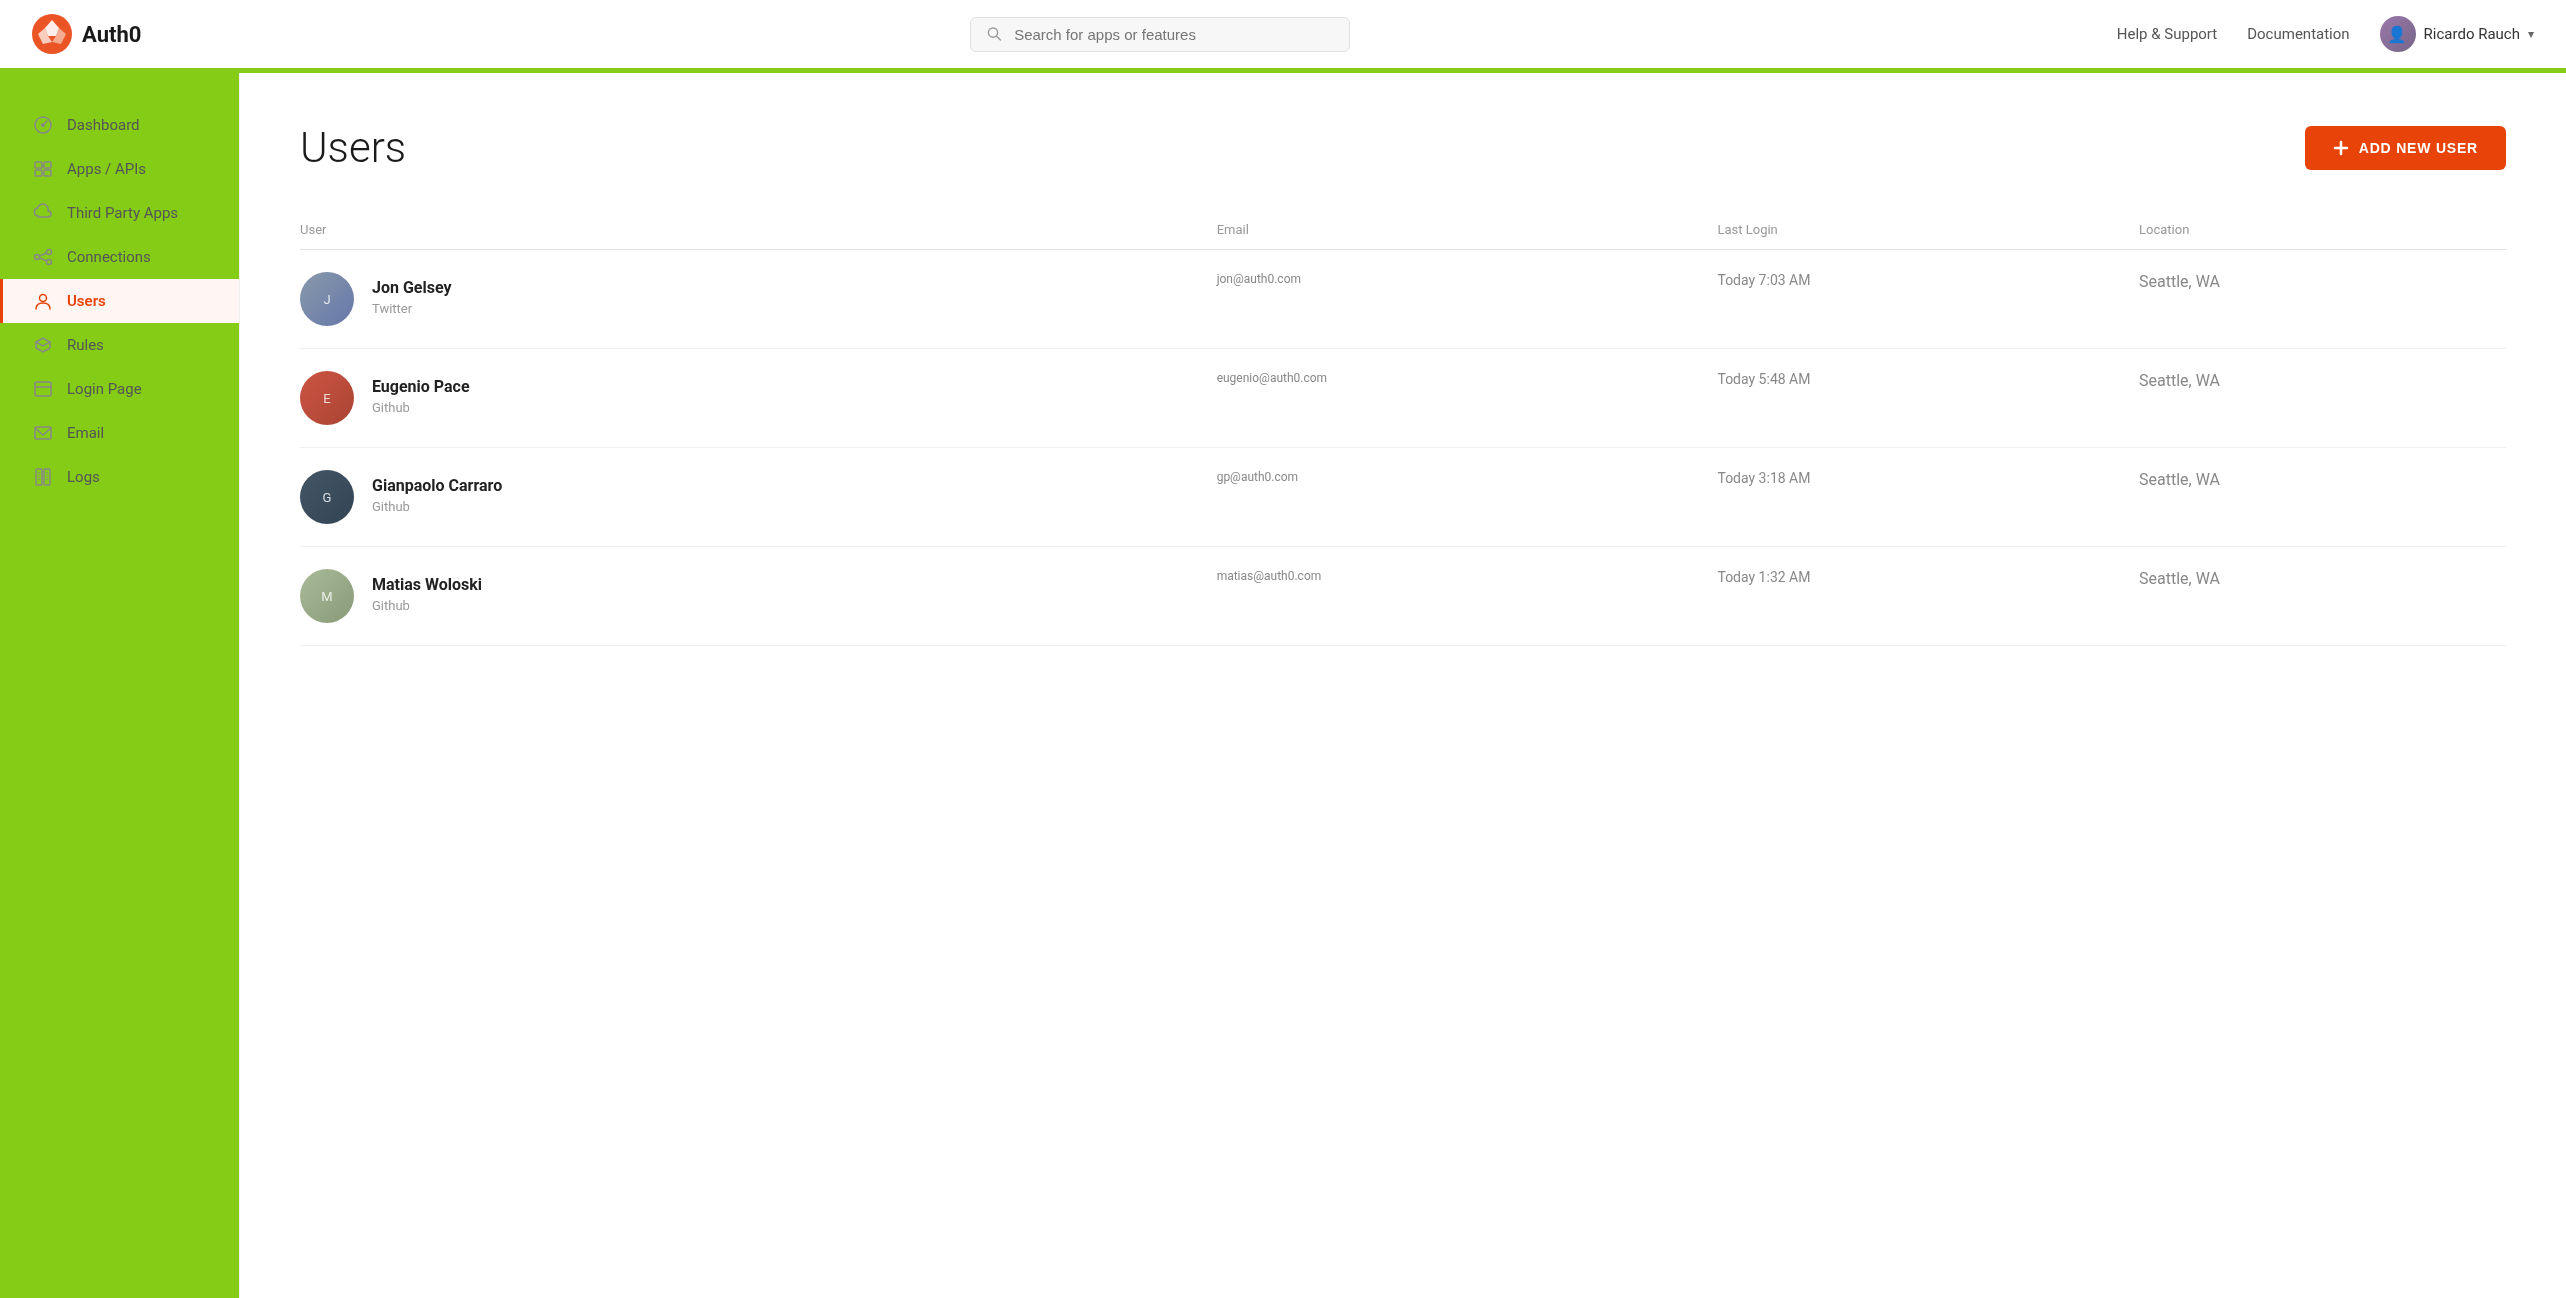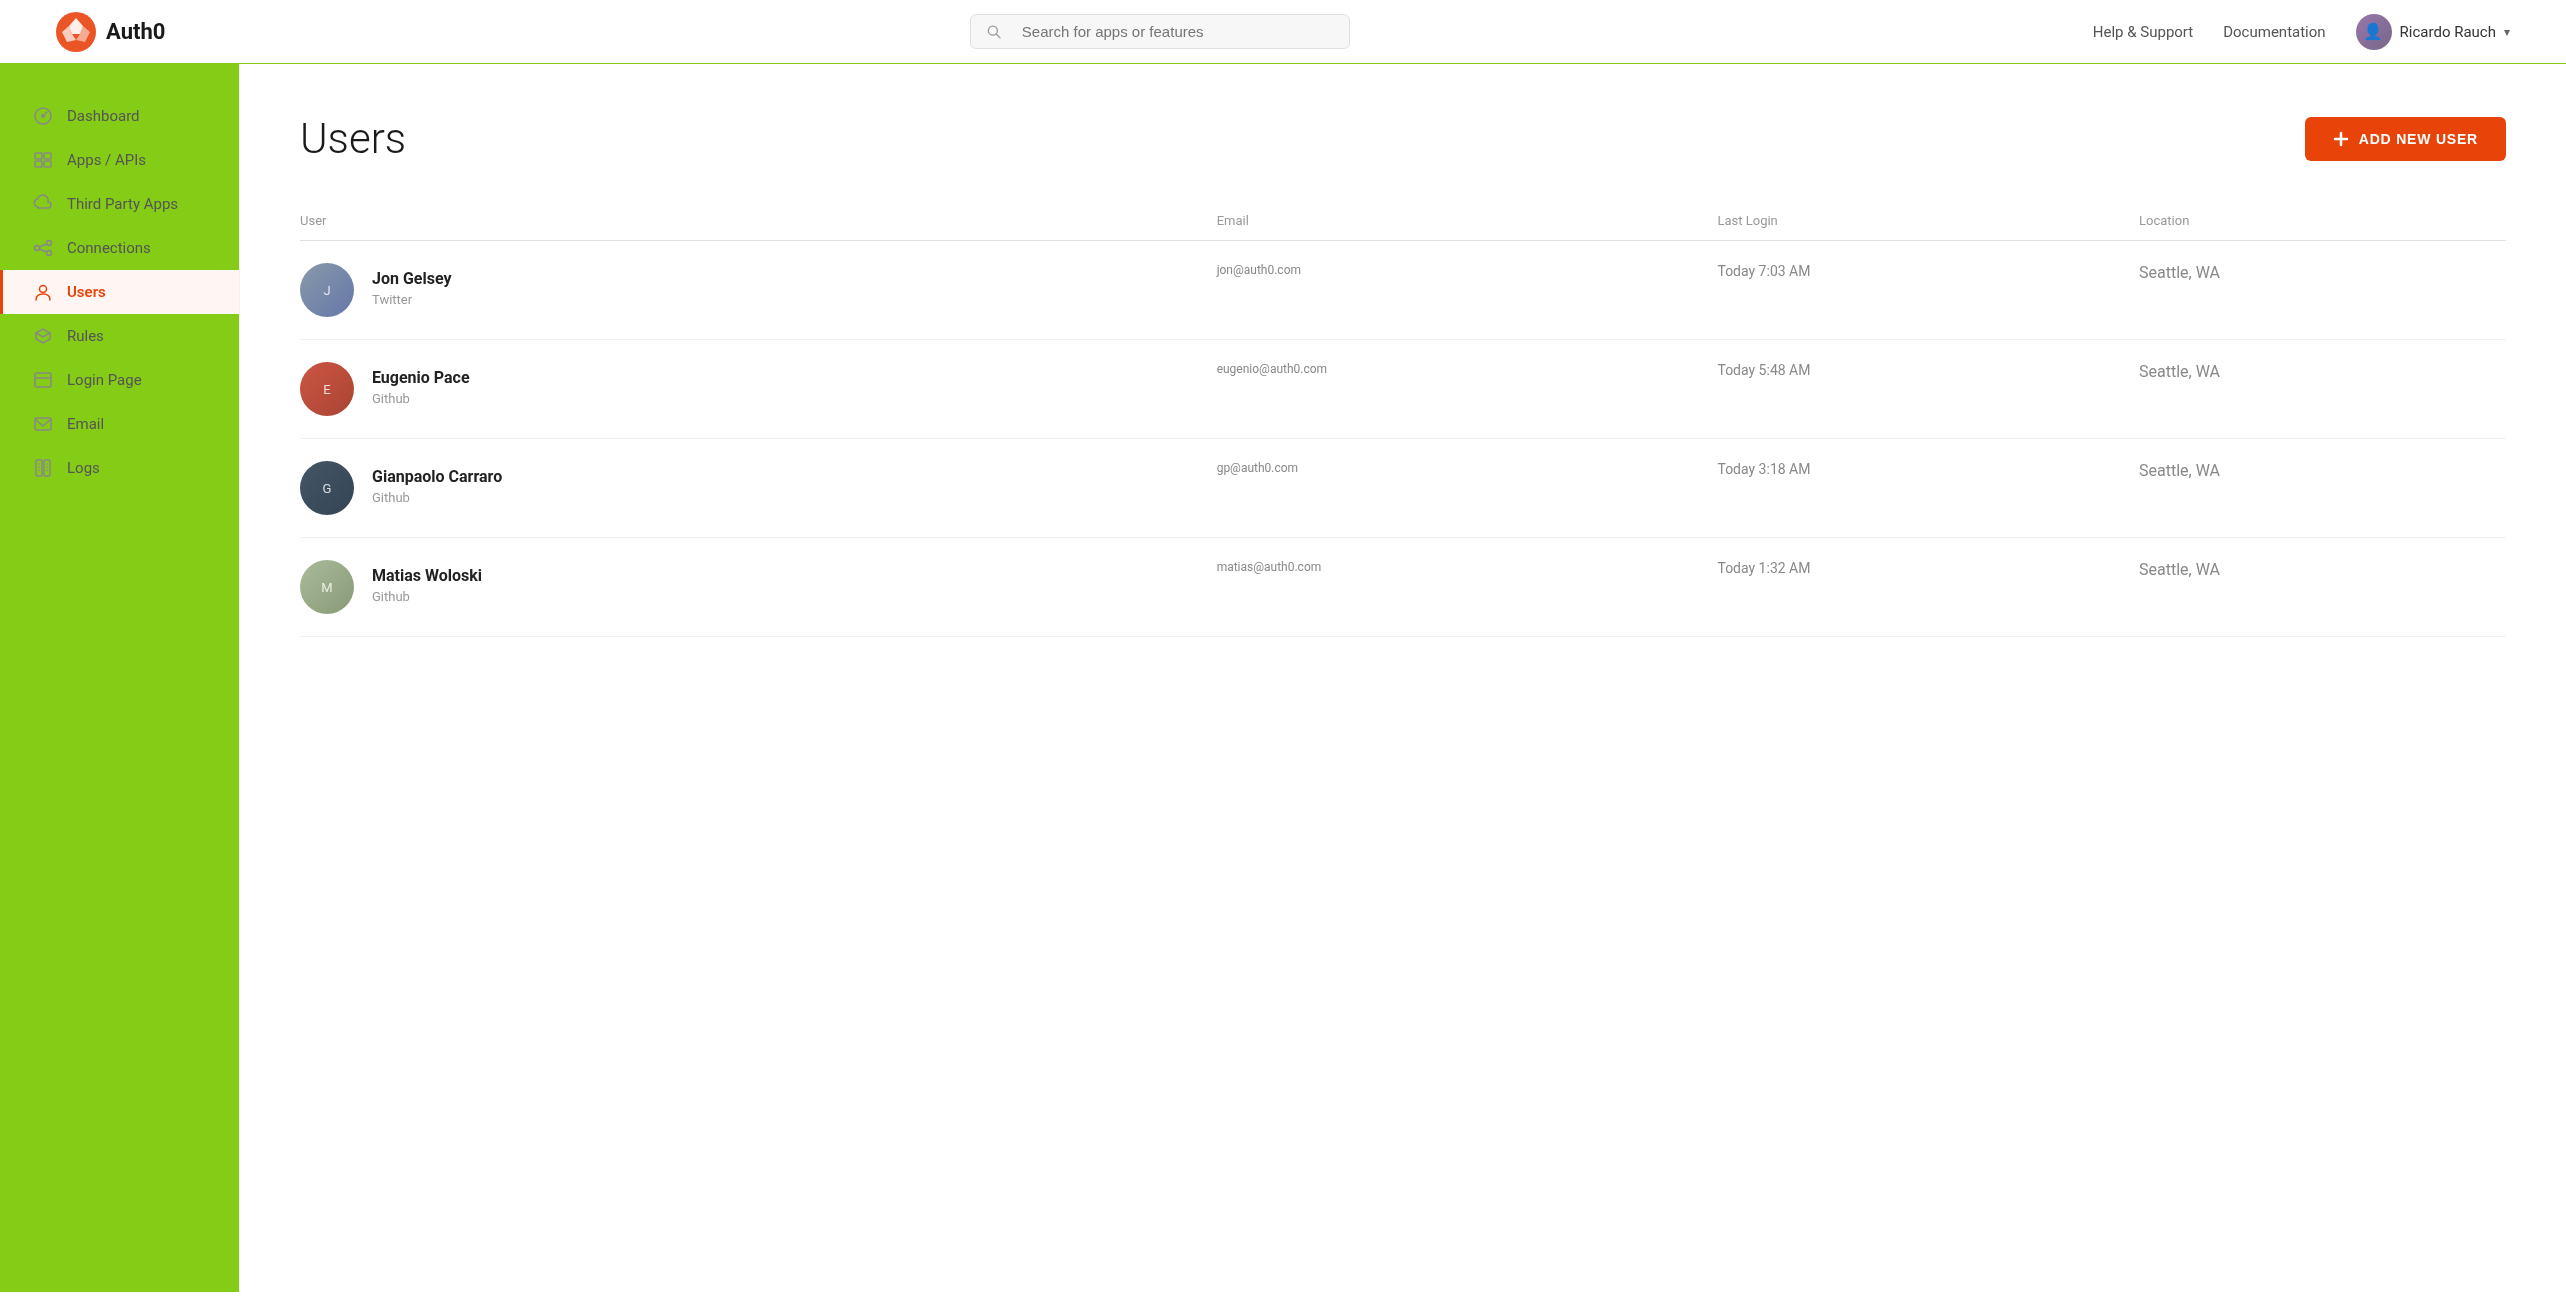--- a/index.html
+++ b/index.html
@@ -2,23 +2,23 @@
 <html><head>
   <meta charset="utf-8">
   <style>
     * { box-sizing: border-box; margin: 0; padding: 0; }
     body { font-family: -apple-system, BlinkMacSystemFont, 'Segoe UI', Roboto, sans-serif; background: #fff; color: #333; }
 
     
     .header {
       display: flex;
       align-items: center;
-      padding: 0 56px;
-      height: 64px;
-      border-bottom: 1px solid #84cc16;
+      padding: 0 32px;
+      height: 73px;
+      border-bottom: 5px solid #84cc16;
       background: #fff;
     }
     .logo-area {
       display: flex;
       align-items: center;
       gap: 10px;
       min-width: 200px;
     }
     .logo-icon {
       width: 40px;
@@ -35,21 +35,21 @@
       justify-content: center;
     }
     .search-input-wrap {
       display: flex;
       align-items: center;
       background: #f7f7f7;
       border: 1px solid #e0e0e0;
       border-radius: 6px;
       padding: 8px 16px;
       width: 380px;
-      gap: 20px;
+      gap: 12px;
     }
     .search-input-wrap input {
       border: none;
       background: transparent;
       outline: none;
       font-size: 15px;
       color: #888;
       width: 100%;
     }
     .header-right {

